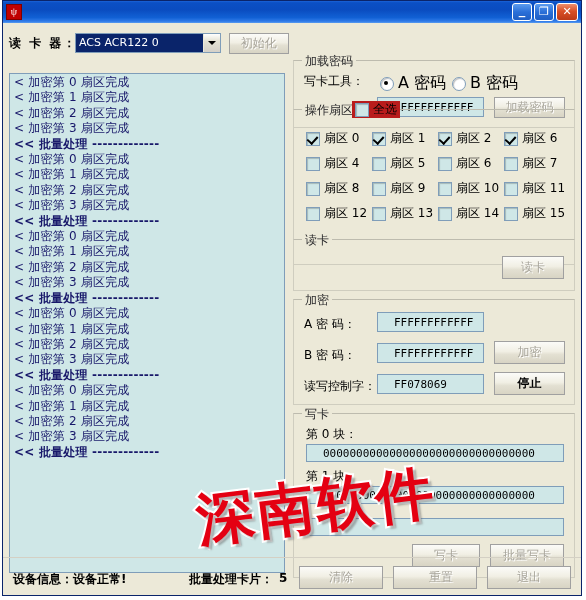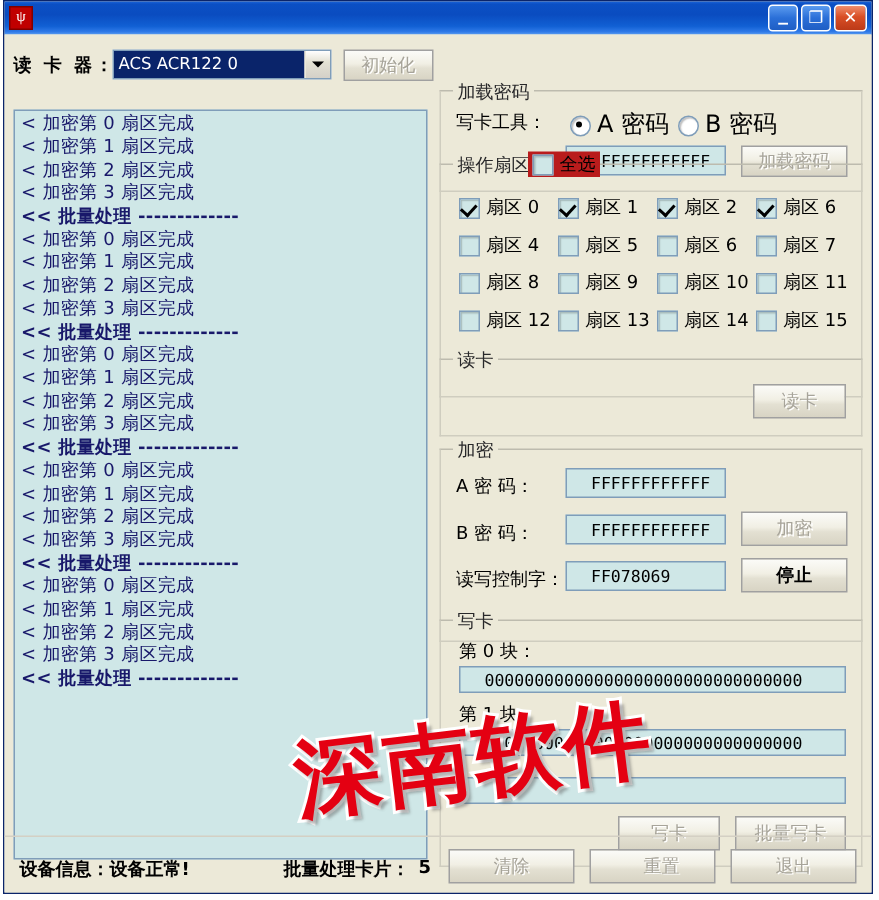--- a/index.html
+++ b/index.html
@@ -262,21 +262,21 @@
     width:5px; height:8px;
     border: solid #000;
     border-width: 0 2px 2px 0;
     transform: rotate(42deg);
   }
 
   
   #g-load { left:0; top:6px; width:282px; height:68px; position:absolute;margin-top:27px;}
   #g-sector { position:absolute; left:0; top:82px; width:282px; height:156px;}
   #g-read   { position:absolute; left:0; top:212px; width:282px; height:52px;}
-  #g-enc    { position:absolute; left:0; top:272px; width:282px; height:129px;}
+  #g-enc    { position:absolute; left:0; top:272px; width:282px; height:106px;}
   #g-write  { position:absolute; left:0; top:386px; width:282px; height:165px;}
 
   
   #status-bar {
     position: absolute;
     left: 0; bottom: 0;
     width: 100%;
     height: 38px;
     border-top: 1px solid #d4d0c4;
     box-sizing: border-box;

